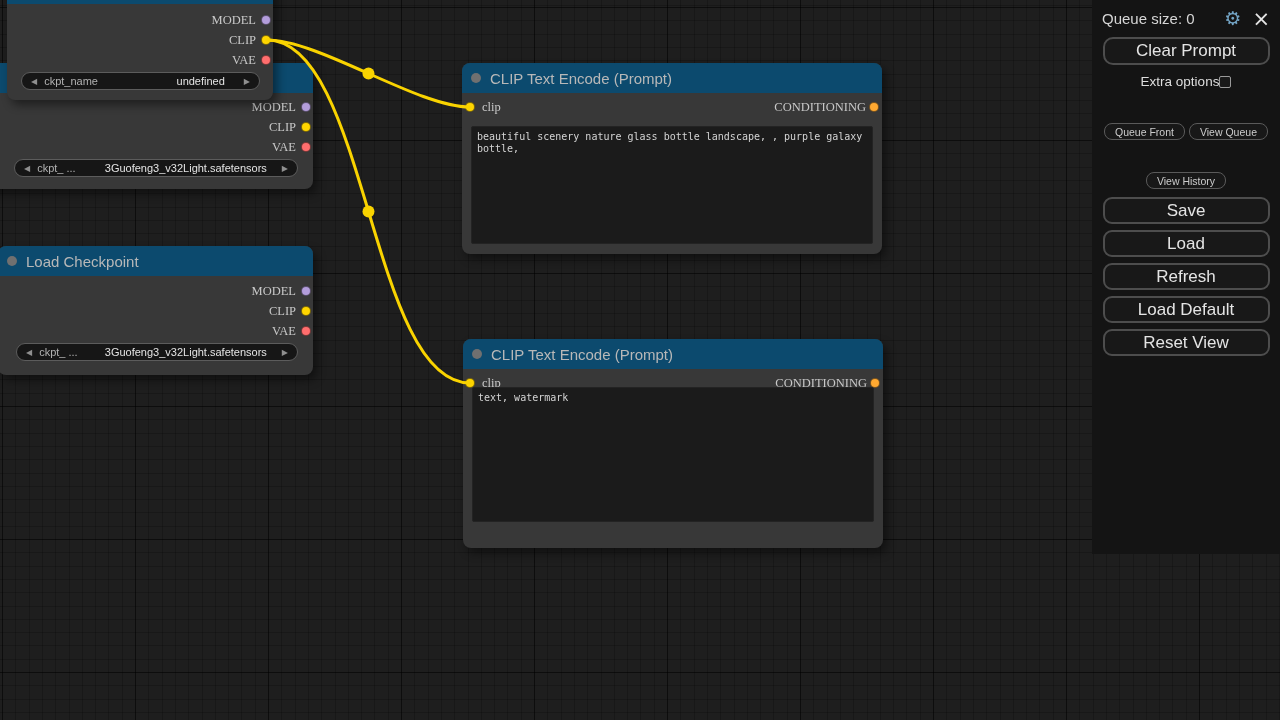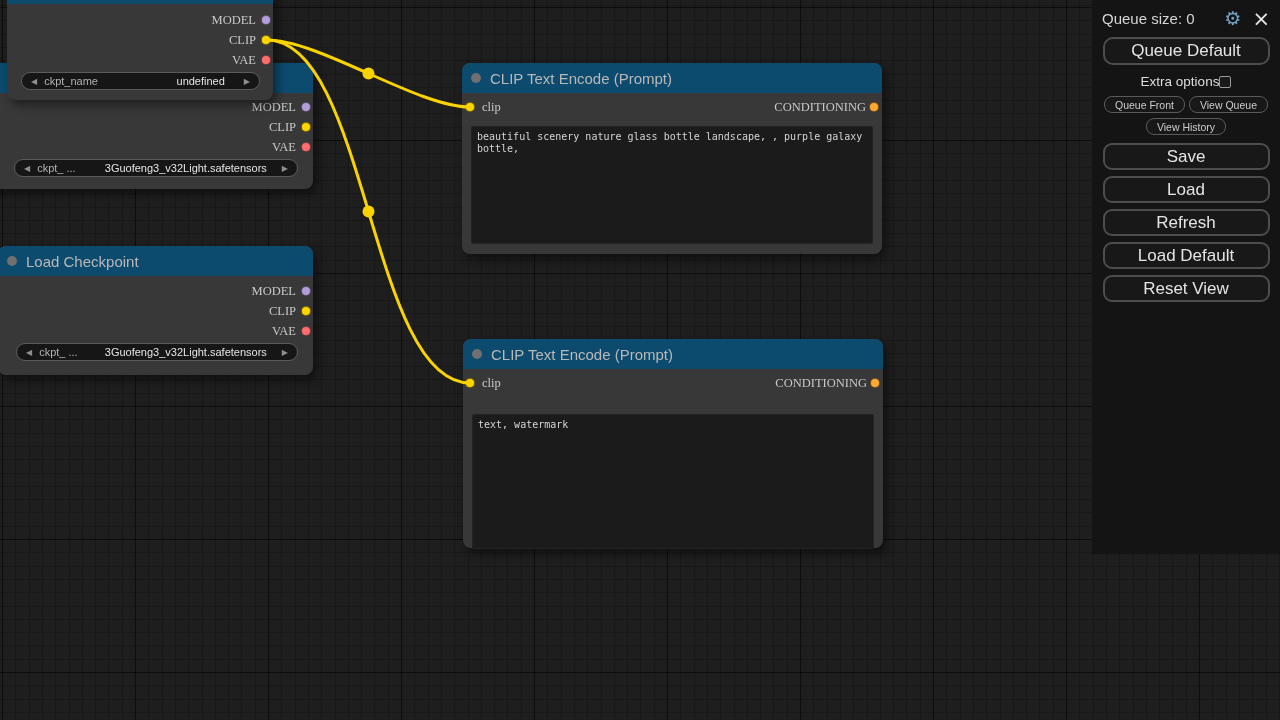--- a/index.html
+++ b/index.html
@@ -88,21 +88,21 @@
   }
   .btn-large { width:167px; height:28px; margin:9px auto 0; font-size:17px; }
   .btn-action { width:167px; height:27px; margin:0 auto 6px; font-size:17px; border-radius:9px; }
 
   .extra-row { display:flex; align-items:center; justify-content:center; margin-top:9px; }
   .extra-label { font-size:13.5px; color:#dedede; }
   .checkbox { width:12px; height:12px; border:1px solid #9a9a9a; border-radius:2px; background:#191919; cursor:pointer; }
 
   .small-row { display:flex; justify-content:center; gap:4px; margin-top:7px; }
   .btn-small { height:17px; font-size:10.5px; color:#cccccc; border:1px solid #5a5a5a;
-               border-radius:8px; padding:0 10px; line-height:14px; }
+               border-radius:8px; padding:0 10px; line-height:14px;margin-top:27px; }
   .history-row { display:flex; justify-content:center; margin-top:5px; }
   .actions-block { margin-top:8px; }
 </style>
 </head>
 <body>
 
 <div id="canvas"></div>
 
 <div class="node" style="left:7px; top:-26px; width:266px; height:126px; z-index:4;">
   <div class="node-title"></div>
@@ -191,39 +191,39 @@
   <div class="node-title">
     <span class="title-dot"></span>
     <span class="title-text">CLIP Text Encode (Prompt)</span>
   </div>
   <div class="slot-row" style="top:44px;">
     <span class="slot-dot dot-clip" style="left:7px; top:0;"></span>
     <span class="slot-label" style="left:19px; top:0;">clip</span>
     <span class="slot-label out-label" style="right:16px; top:0;">CONDITIONING</span>
     <span class="slot-dot dot-conditioning" style="right:-2px; top:0;"></span>
   </div>
-  <textarea class="prompt-text" style="left: 9px; top: 75px; width: 402px; height: 135px;" spellcheck="false">text, watermark</textarea>
+  <textarea class="prompt-text" style="left: 9px; top: 48px; width: 402px; height: 135px;" spellcheck="false">text, watermark</textarea>
 </div>
 
 <svg id="wires" width="1280" height="720">
   <path d="M 267 40 C 320 40, 417 107, 470 107"></path>
   <path d="M 267 40 C 367 40, 370 383, 470 383"></path>
   <circle cx="368.5" cy="73.5" r="6"></circle>
   <circle cx="368.5" cy="211.5" r="6"></circle>
 </svg>
 
 <div id="menu-panel">
   <div class="menu-header">
     <span class="queue-size">Queue size: 0</span>
     <span class="spacer"></span>
     <span class="gear">⚙</span>
     <span class="close-x">×</span>
   </div>
 
-  <button class="btn btn-large">Queue Default</button>
+  <button class="btn btn-large">Clear Prompt</button>
 
   <div class="extra-row">
     <span class="extra-label">Extra options</span>
     <span class="checkbox"></span>
   </div>
 
   <div class="small-row">
     <button class="btn btn-small">Queue Front</button>
     <button class="btn btn-small">View Queue</button>
   </div>

